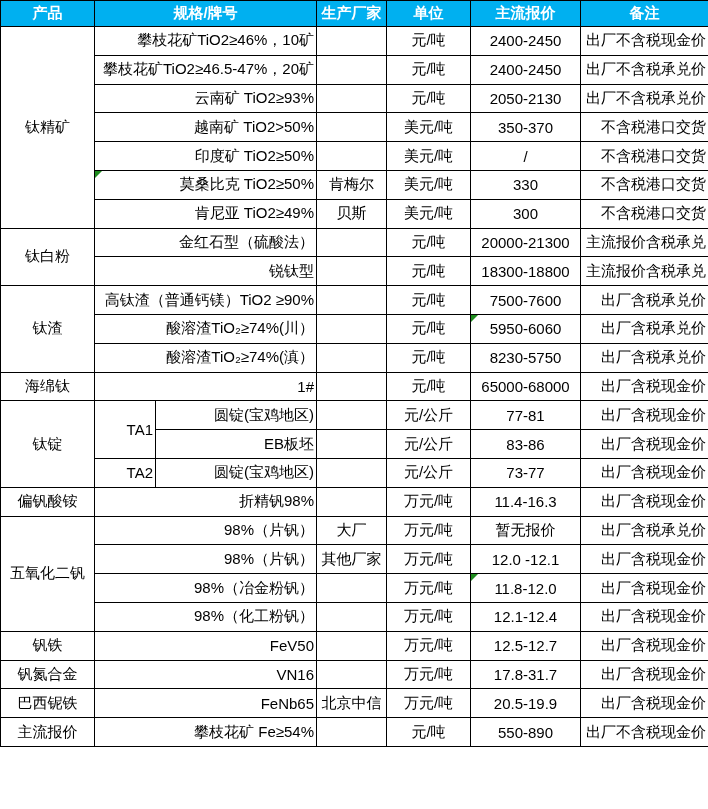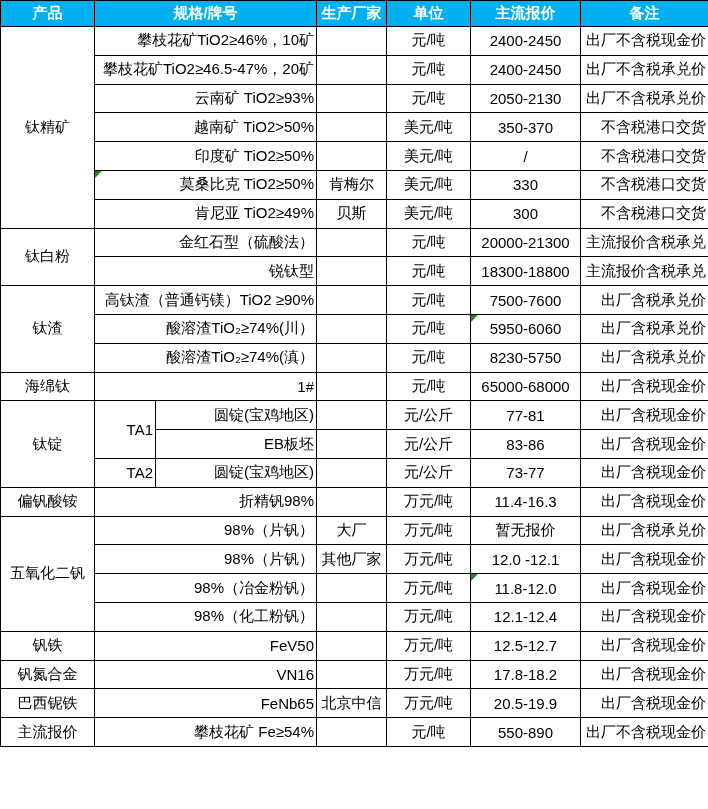--- a/index.html
+++ b/index.html
@@ -237,21 +237,21 @@
         <td class="c-manufacturer"></td>
         <td class="c-unit">万元/吨</td>
         <td class="c-price">12.5-12.7</td>
         <td class="c-remark">出厂含税现金价</td>
       </tr>
       <tr>
         <td class="c-product">钒氮合金</td>
         <td class="c-spec" colspan="2">VN16</td>
         <td class="c-manufacturer"></td>
         <td class="c-unit">万元/吨</td>
-        <td class="c-price">17.8-18.2</td>
+        <td class="c-price">17.8-31.7</td>
         <td class="c-remark">出厂含税现金价</td>
       </tr>
       <tr>
         <td class="c-product">巴西铌铁</td>
         <td class="c-spec" colspan="2">FeNb65</td>
         <td class="c-manufacturer">北京中信</td>
         <td class="c-unit">万元/吨</td>
         <td class="c-price">20.5-19.9</td>
         <td class="c-remark">出厂含税现金价</td>
       </tr>

